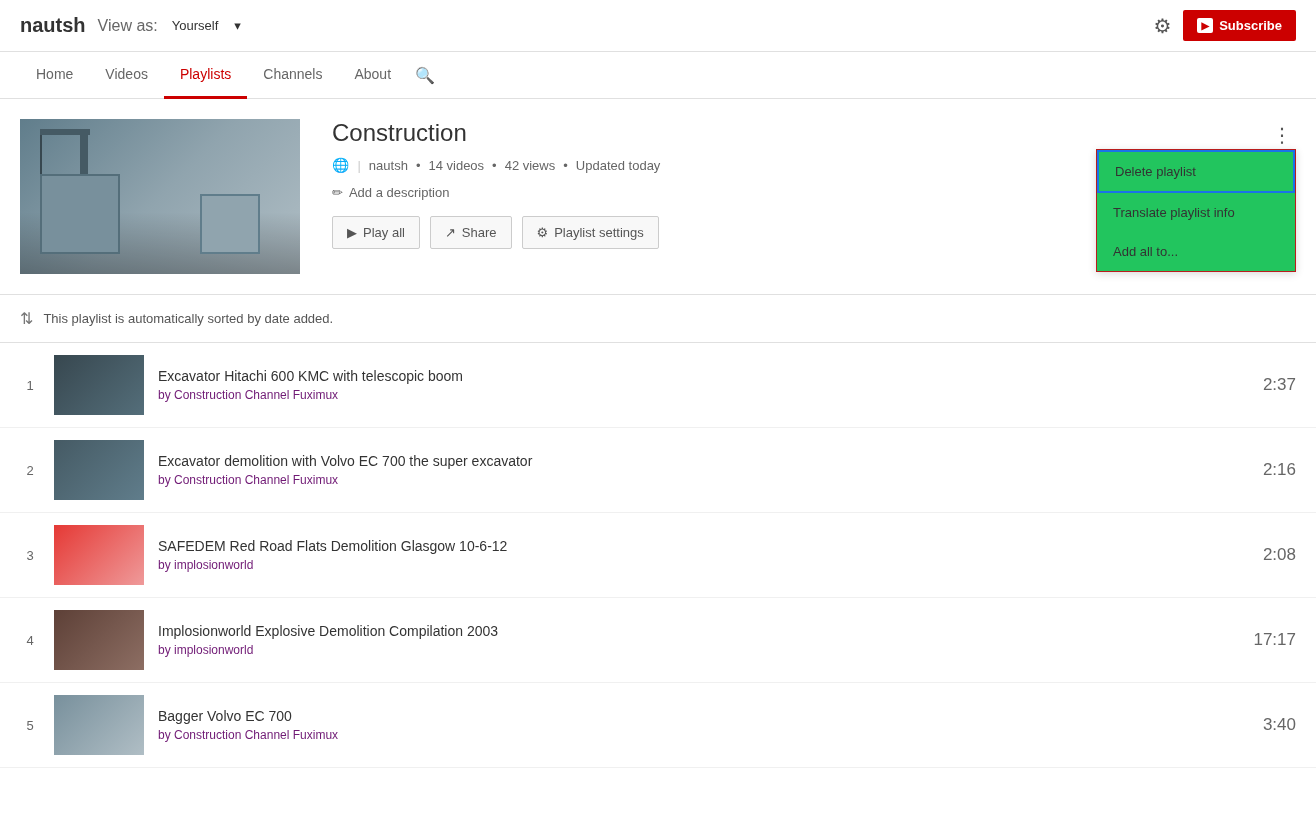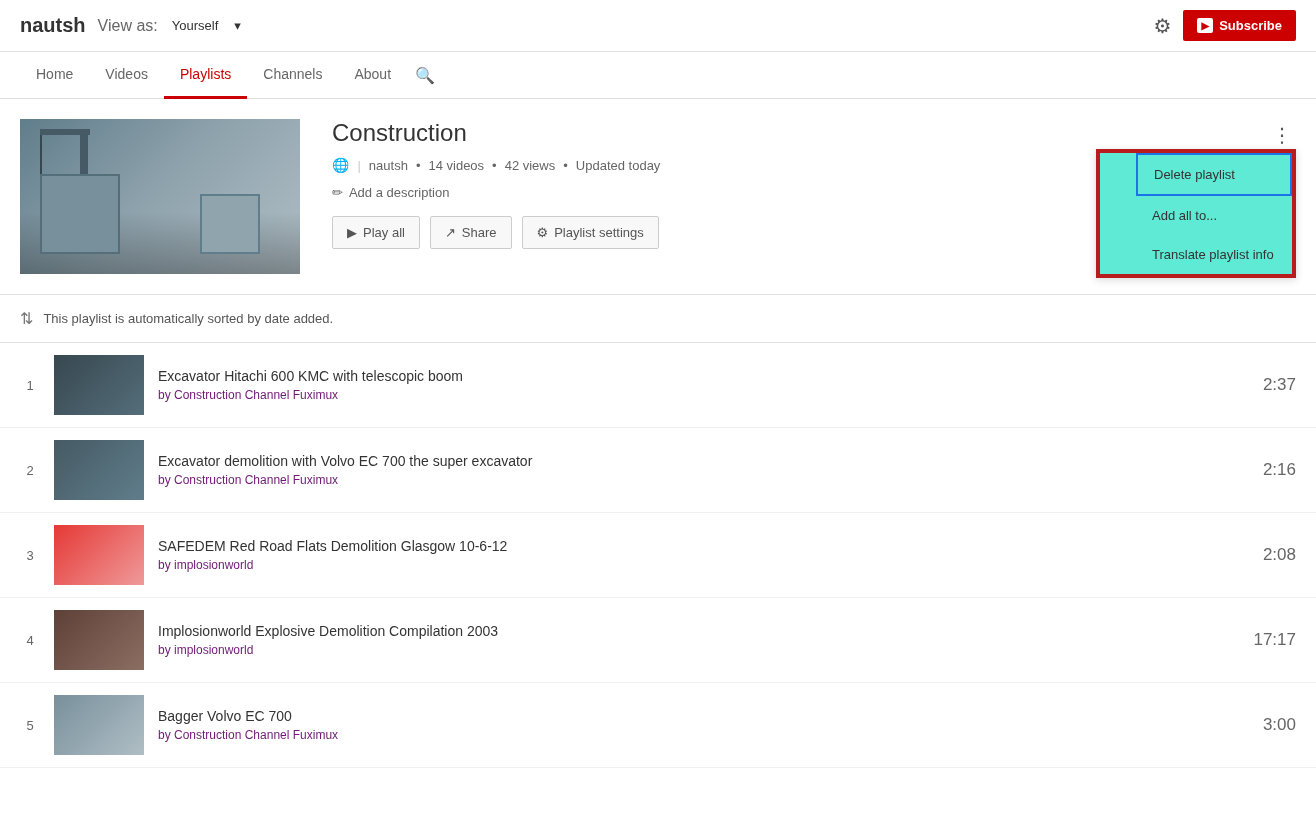--- a/index.html
+++ b/index.html
@@ -223,26 +223,25 @@
       font-size: 20px;
       color: #555;
       padding: 4px;
     }
 
     
     .dropdown-menu {
       position: absolute;
       top: 50px;
       right: 20px;
-      background: #5eead4;
-      border: 4px solid #b91c1c;
+      background: #22c55e;
+      border: 1px solid #b91c1c;
       box-shadow: 0 2px 8px rgba(0,0,0,0.15);
       z-index: 100;
       min-width: 200px;
-      padding-left: 36px;
     }
     .dropdown-item {
       padding: 12px 16px;
       font-size: 13px;
       color: #333;
       cursor: pointer;
     }
     .dropdown-item.highlighted {
       border: 2px solid #1a73e8;
       color: #333;
@@ -389,22 +388,22 @@
           <span>Playlist settings</span>
         </button>
       </div>
     </div>
   </div>
 
   <button class="three-dot-btn">⋮</button>
 
   <div class="dropdown-menu">
     <div class="dropdown-item highlighted">Delete playlist</div>
+    <div class="dropdown-item">Translate playlist info</div>
     <div class="dropdown-item">Add all to...</div>
-    <div class="dropdown-item">Translate playlist info</div>
   </div>
 </div>
 
 <div class="sort-notice">
   <span class="sort-icon">⇅</span>
   <span>This playlist is automatically sorted by date added.</span>
 </div>
 
 <div class="video-list" id="video-list-container">
 <div class="video-item">
@@ -453,15 +452,15 @@
   </div>
     <div class="video-item">
     <span class="video-number">5</span>
     <div class="video-thumb thumb-5">
       <div class="video-thumb-img"></div>
     </div>
     <div class="video-info">
       <div class="video-title">Bagger Volvo EC 700</div>
       <div class="video-channel">by Construction Channel Fuximux</div>
     </div>
-    <span class="video-duration">3:00</span>
+    <span class="video-duration">3:40</span>
   </div>
   </div>
 
 </body></html>

